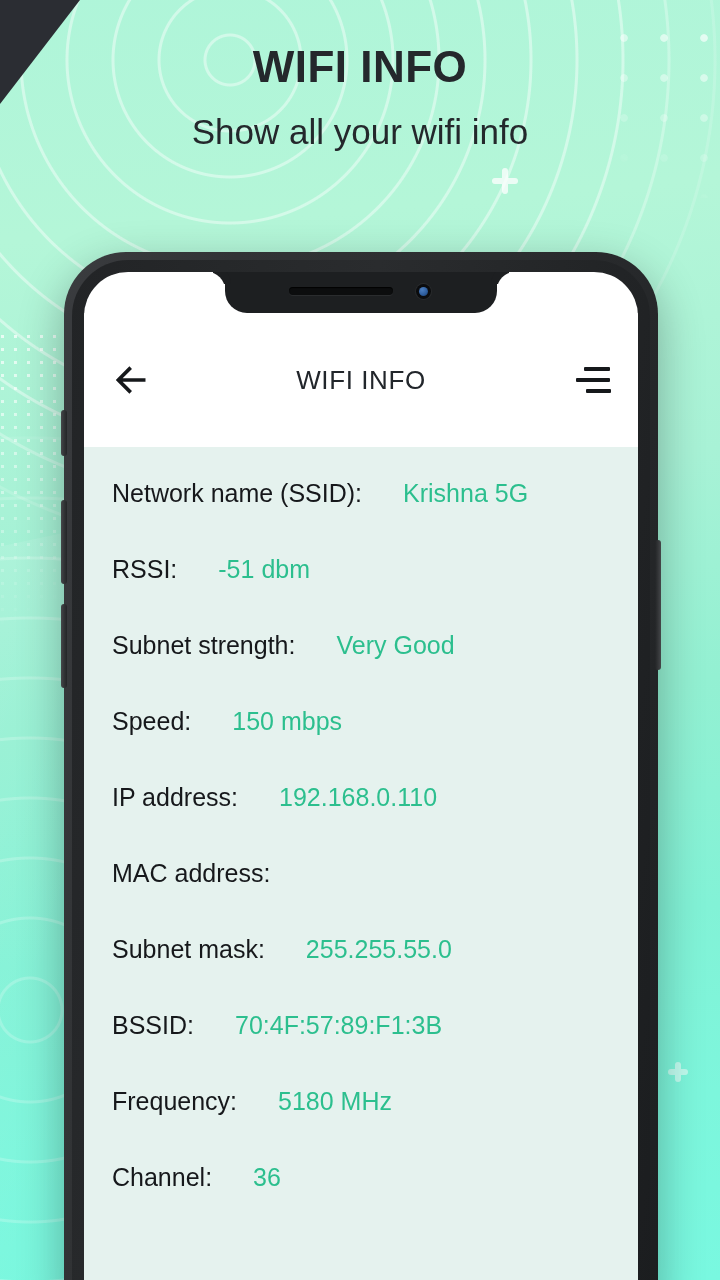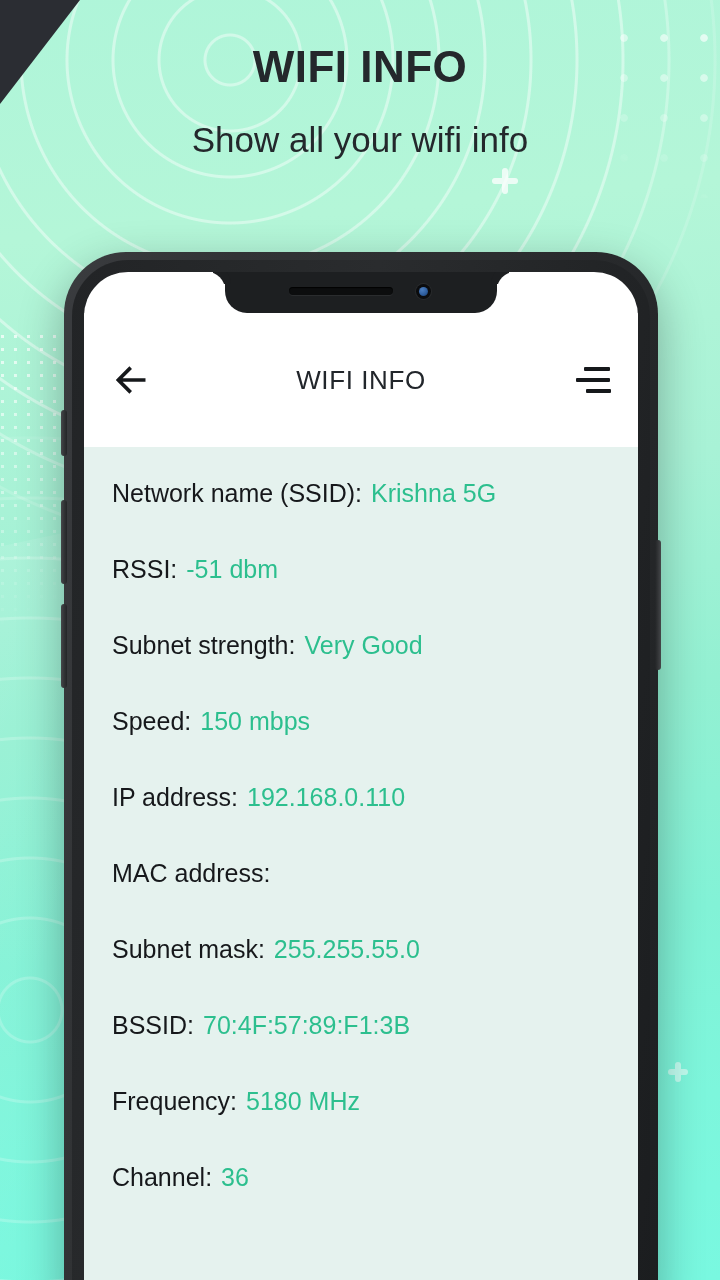--- a/index.html
+++ b/index.html
@@ -141,21 +141,21 @@
   .promo-title {
     margin: 0;
     padding-top: 43px;
     font-size: 44px;
     font-weight: bold;
     letter-spacing: 0.5px;
     color: #24282c;
     line-height: 1.1;
   }
   .promo-sub {
-    margin: 16px;
+    margin: 8px;
     padding-top: 14px;
     font-size: 35px;
     font-weight: normal;
     color: #24282c;
     line-height: 1.1;
   }
 
   
   .phone {
     position: absolute;
@@ -310,20 +310,21 @@
     padding: 32px 28px 0 28px;
     box-sizing: border-box;
     overflow: hidden;
   }
   .info-row {
     display: flex;
     align-items: baseline;
     height: 76px;
     font-size: 25px;
     white-space: nowrap;
+    gap: 32px;
   }
   .info-label {
     color: #16181b;
     font-weight: normal;
   }
   .info-value {
     color: #2cbf8e;
     margin-left: 9px;
   }
 </style>

